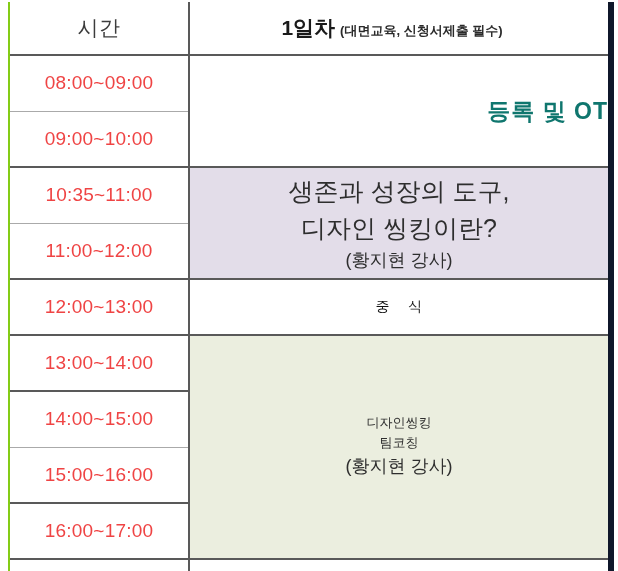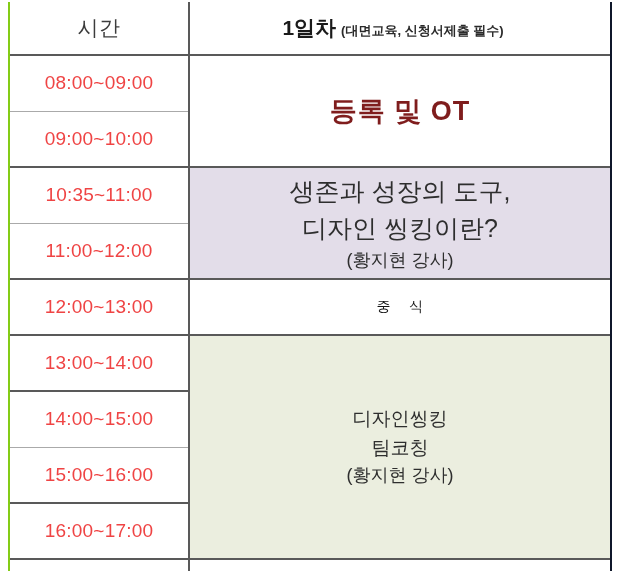--- a/index.html
+++ b/index.html
@@ -37,21 +37,21 @@
     font-weight: normal;
     box-sizing: border-box;
   }
 
   
   col.col-time { width: 180px; }
   col.col-day  { width: 422px; }
 
   
   .b-out-l { border-left: 2px solid #84cc16; }
-  .b-out-r { border-right: 2px solid #0f172a; }
+  .b-out-r { border-right: 6px solid #0f172a; }
 
   
   .hr-thick { border-top: 2px solid #595959; }
   
   .hr-thin  { border-top: 1px solid #aaaaaa; }
   
   .vr { border-right: 2px solid #595959; }
 
   
   tr.header-row td { height: 53px; }
@@ -85,24 +85,25 @@
     color: #ef4444;
     letter-spacing: 0.2px;
     background: #ffffff;
   }
 
   
   td.content-cell {
     background: #ffffff;
   }
   .cell-ot {
-    font-size: 27px;
+    font-size: 23px;
     font-weight: bold;
-    color: #7f1d1d;
+    color: #0f766e;
     letter-spacing: 1px;
+    text-align: right;
   }
   .cell-lunch {
     font-size: 14px;
     color: #111111;
     letter-spacing: 0.5px;
   }
   .cell-lunch .gap { display: inline-block; width: 18px; }
 
   td.cell-purple { background: #E3DDE9; }
   td.cell-green  { background: #EBEEDF; }
@@ -113,21 +114,21 @@
   }
   .session-line {
     font-size: 25px;
     white-space: nowrap;
   }
   .session-lecturer {
     font-size: 18px;
     white-space: nowrap;
   }
 
-  .session-block.green .session-line { font-size: 19px; }
+  .session-block.green .session-line { font-size: 13px; }
   .session-block.green { line-height: 1.55; }
 
   
   tr.cut-row td { height: 22px; }
 </style>
 </head>
 <body>
 
 <div id="schedule-wrap">
   <table class="schedule">

